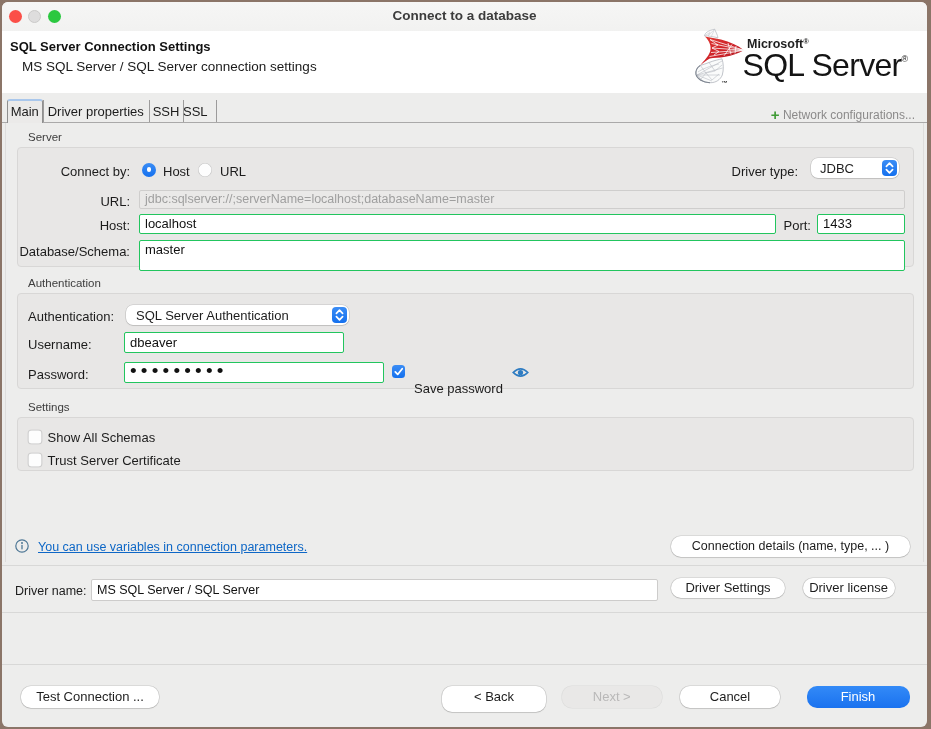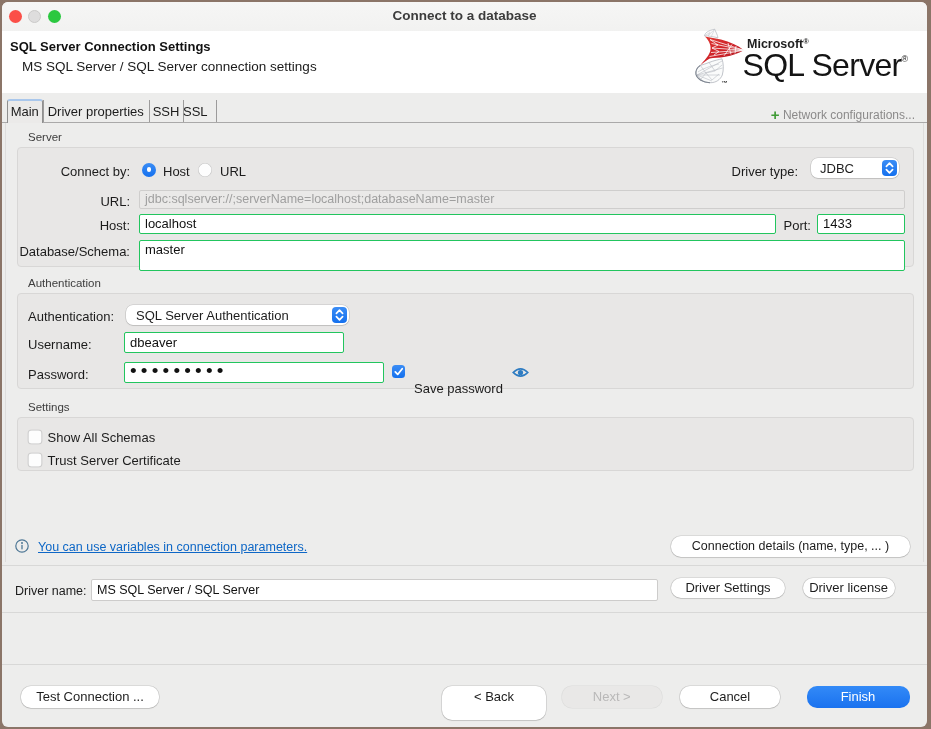--- a/index.html
+++ b/index.html
@@ -174,18 +174,18 @@
     <div class="abs" style="left:13px;top:582px;font-size:12.5px;color:#1c1c1c;">Driver name:</div>
     <div class="field" style="left:89px;top:577px;width:567px;height:22px;line-height:20px;font-size:12.5px;border-color:#cdcccb;">MS SQL Server / SQL Server</div>
     <div class="btn" style="left:669px;top:576px;width:114px;height:20px;line-height:20px;">Driver Settings</div>
     <div class="btn" style="left:800.5px;top:576px;width:92px;height:20px;line-height:20px;">Driver license</div>
   </div>
   <div class="sep" style="top:610px;"></div>
 
   <div class="sep" style="top:662px;"></div>
   <div id="bottombtns">
     <div class="btn" style="left:19px;top:684px;width:138px;height:21.5px;line-height:21.5px;">Test Connection ...</div>
-    <div class="btn" style="left:440px;top:684px;width:104px;height:34px;line-height:21.5px;">&lt; Back</div>
+    <div class="btn" style="left:440px;top:684px;width:104px;height:26px;line-height:21.5px;">&lt; Back</div>
     <div class="btn" style="left:560px;top:684px;width:99.5px;height:21.5px;line-height:21.5px;color:#b9b8b8;background:#e9e8e7;box-shadow:0 0 0 0.6px rgba(0,0,0,0.07);">Next &gt;</div>
     <div class="btn" style="left:678px;top:684px;width:100px;height:21.5px;line-height:21.5px;">Cancel</div>
     <div class="btn" style="left:804.5px;top:684px;width:103px;height:21.5px;line-height:21.5px;color:#fff;background:linear-gradient(#338af7,#1a72ef);box-shadow:none;">Finish</div>
   </div>
 </div>
 
 </body></html>

